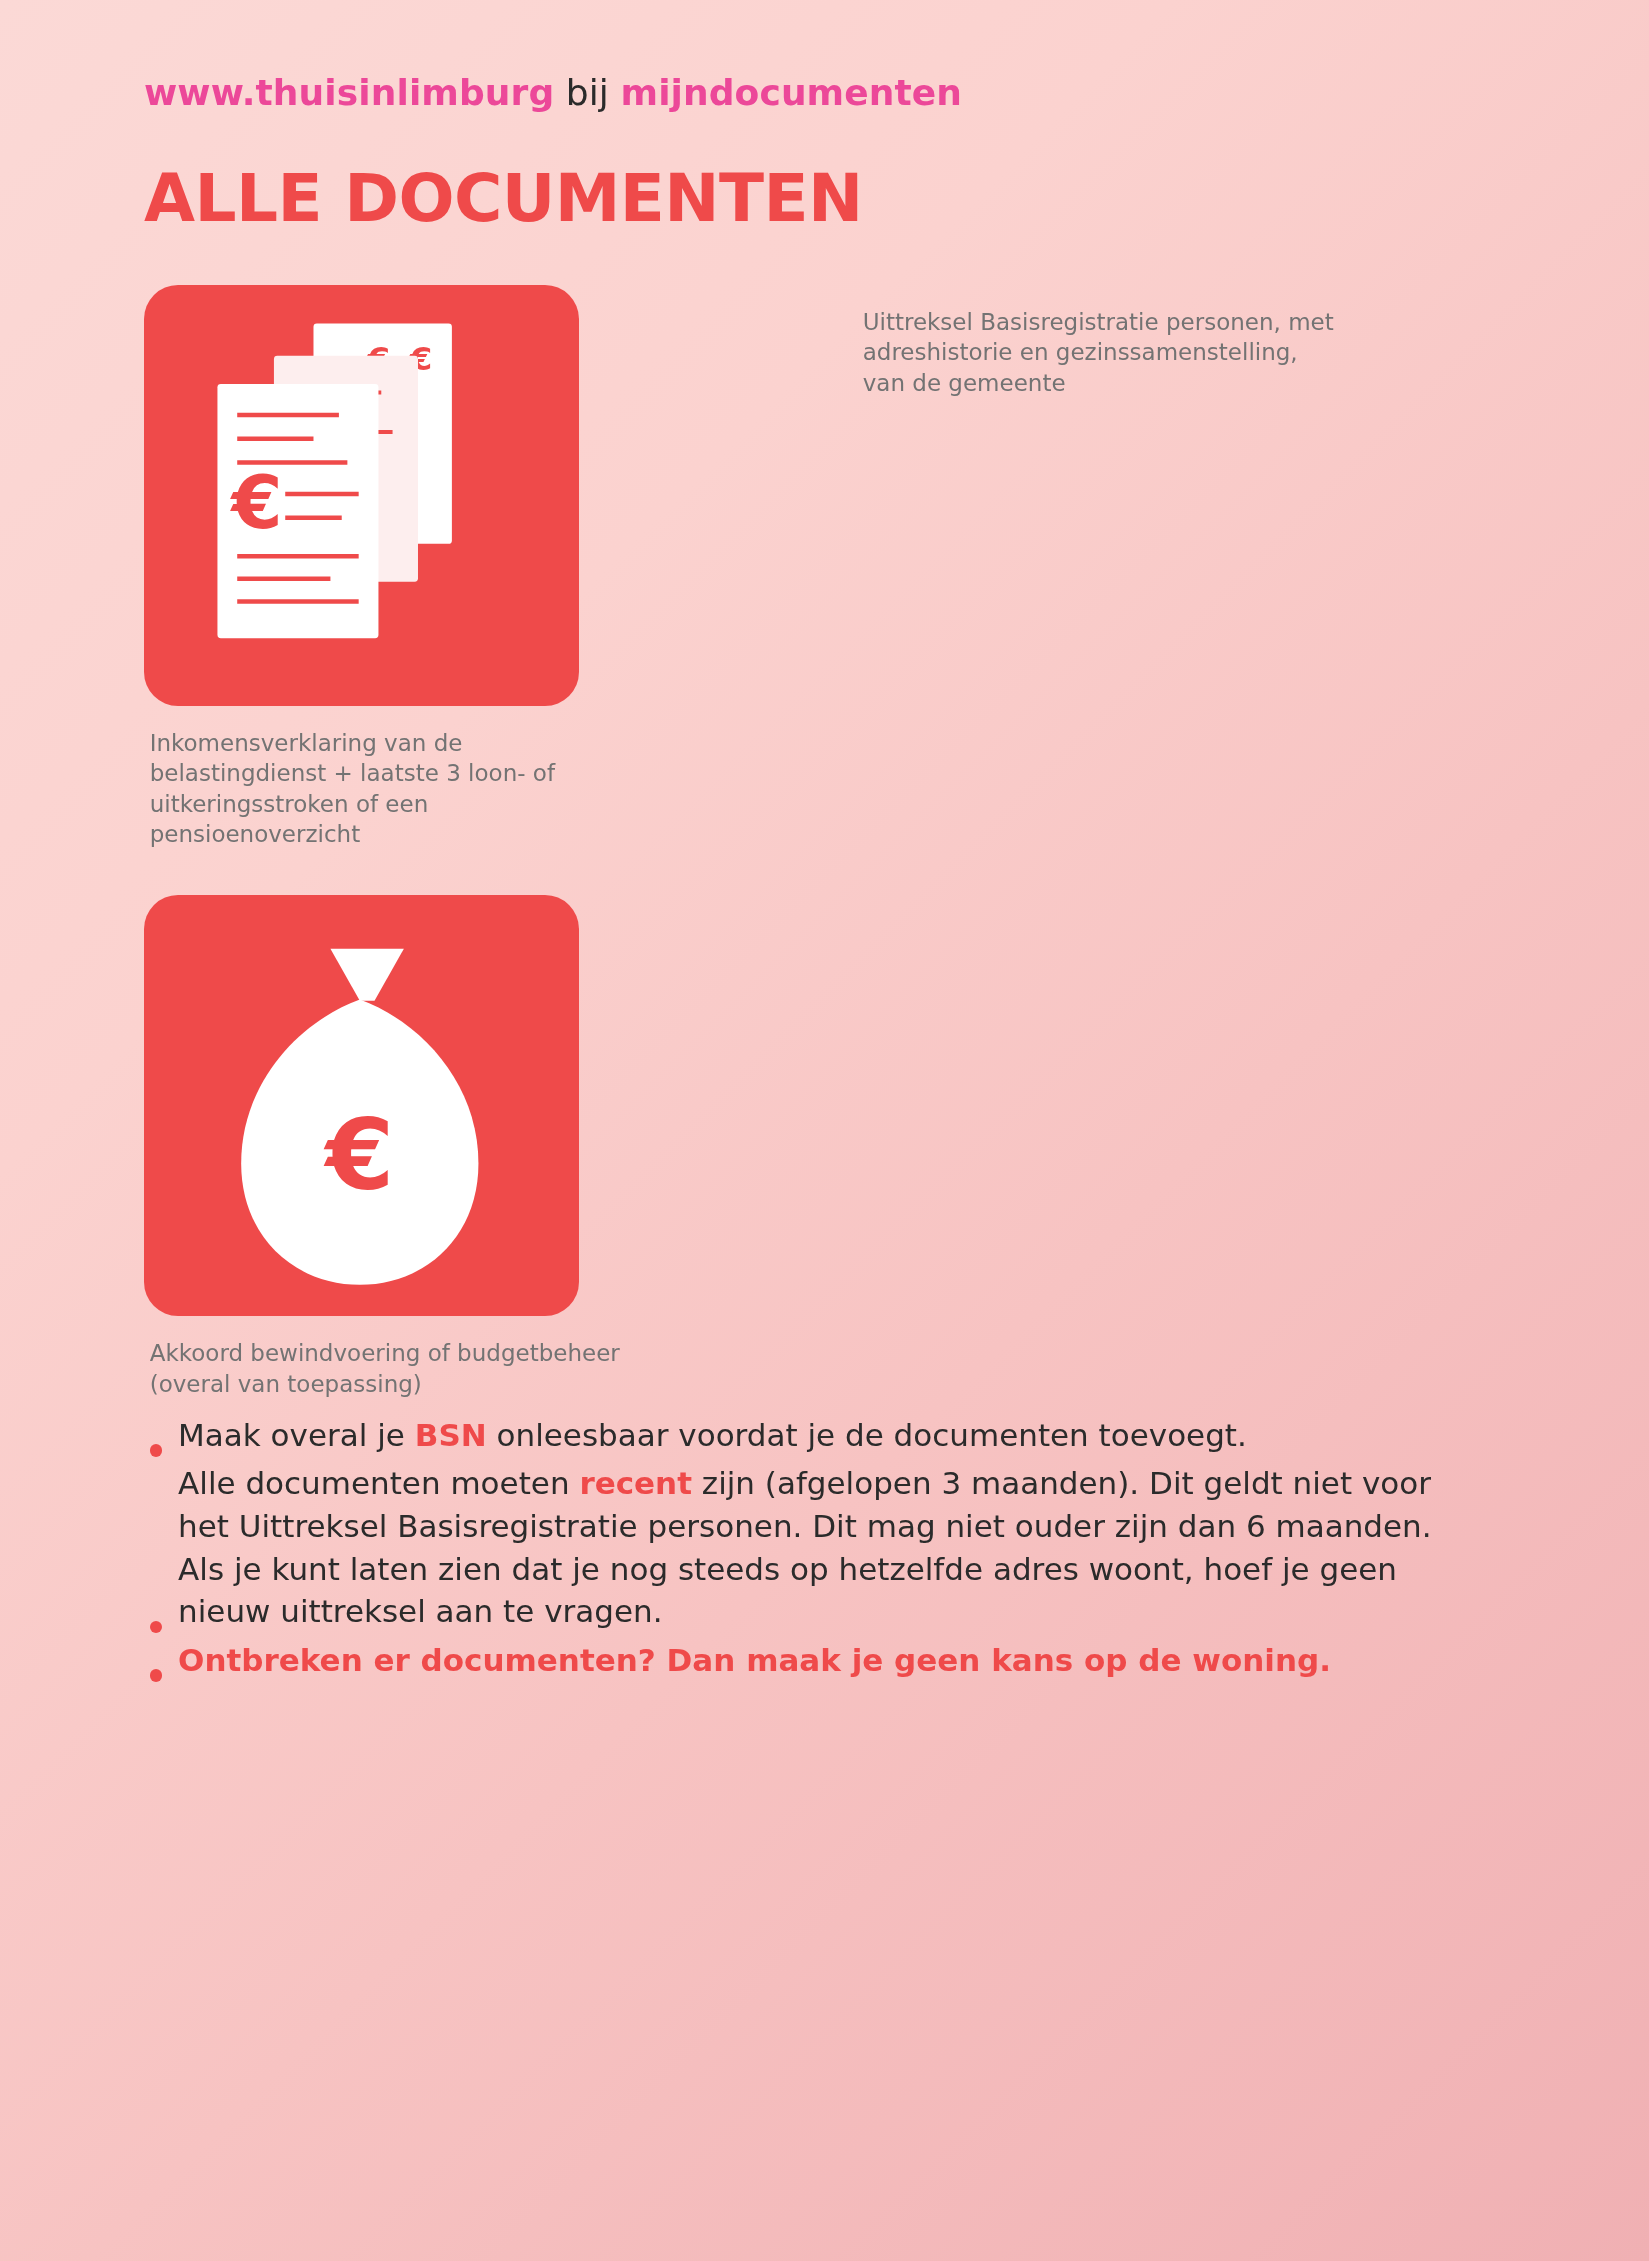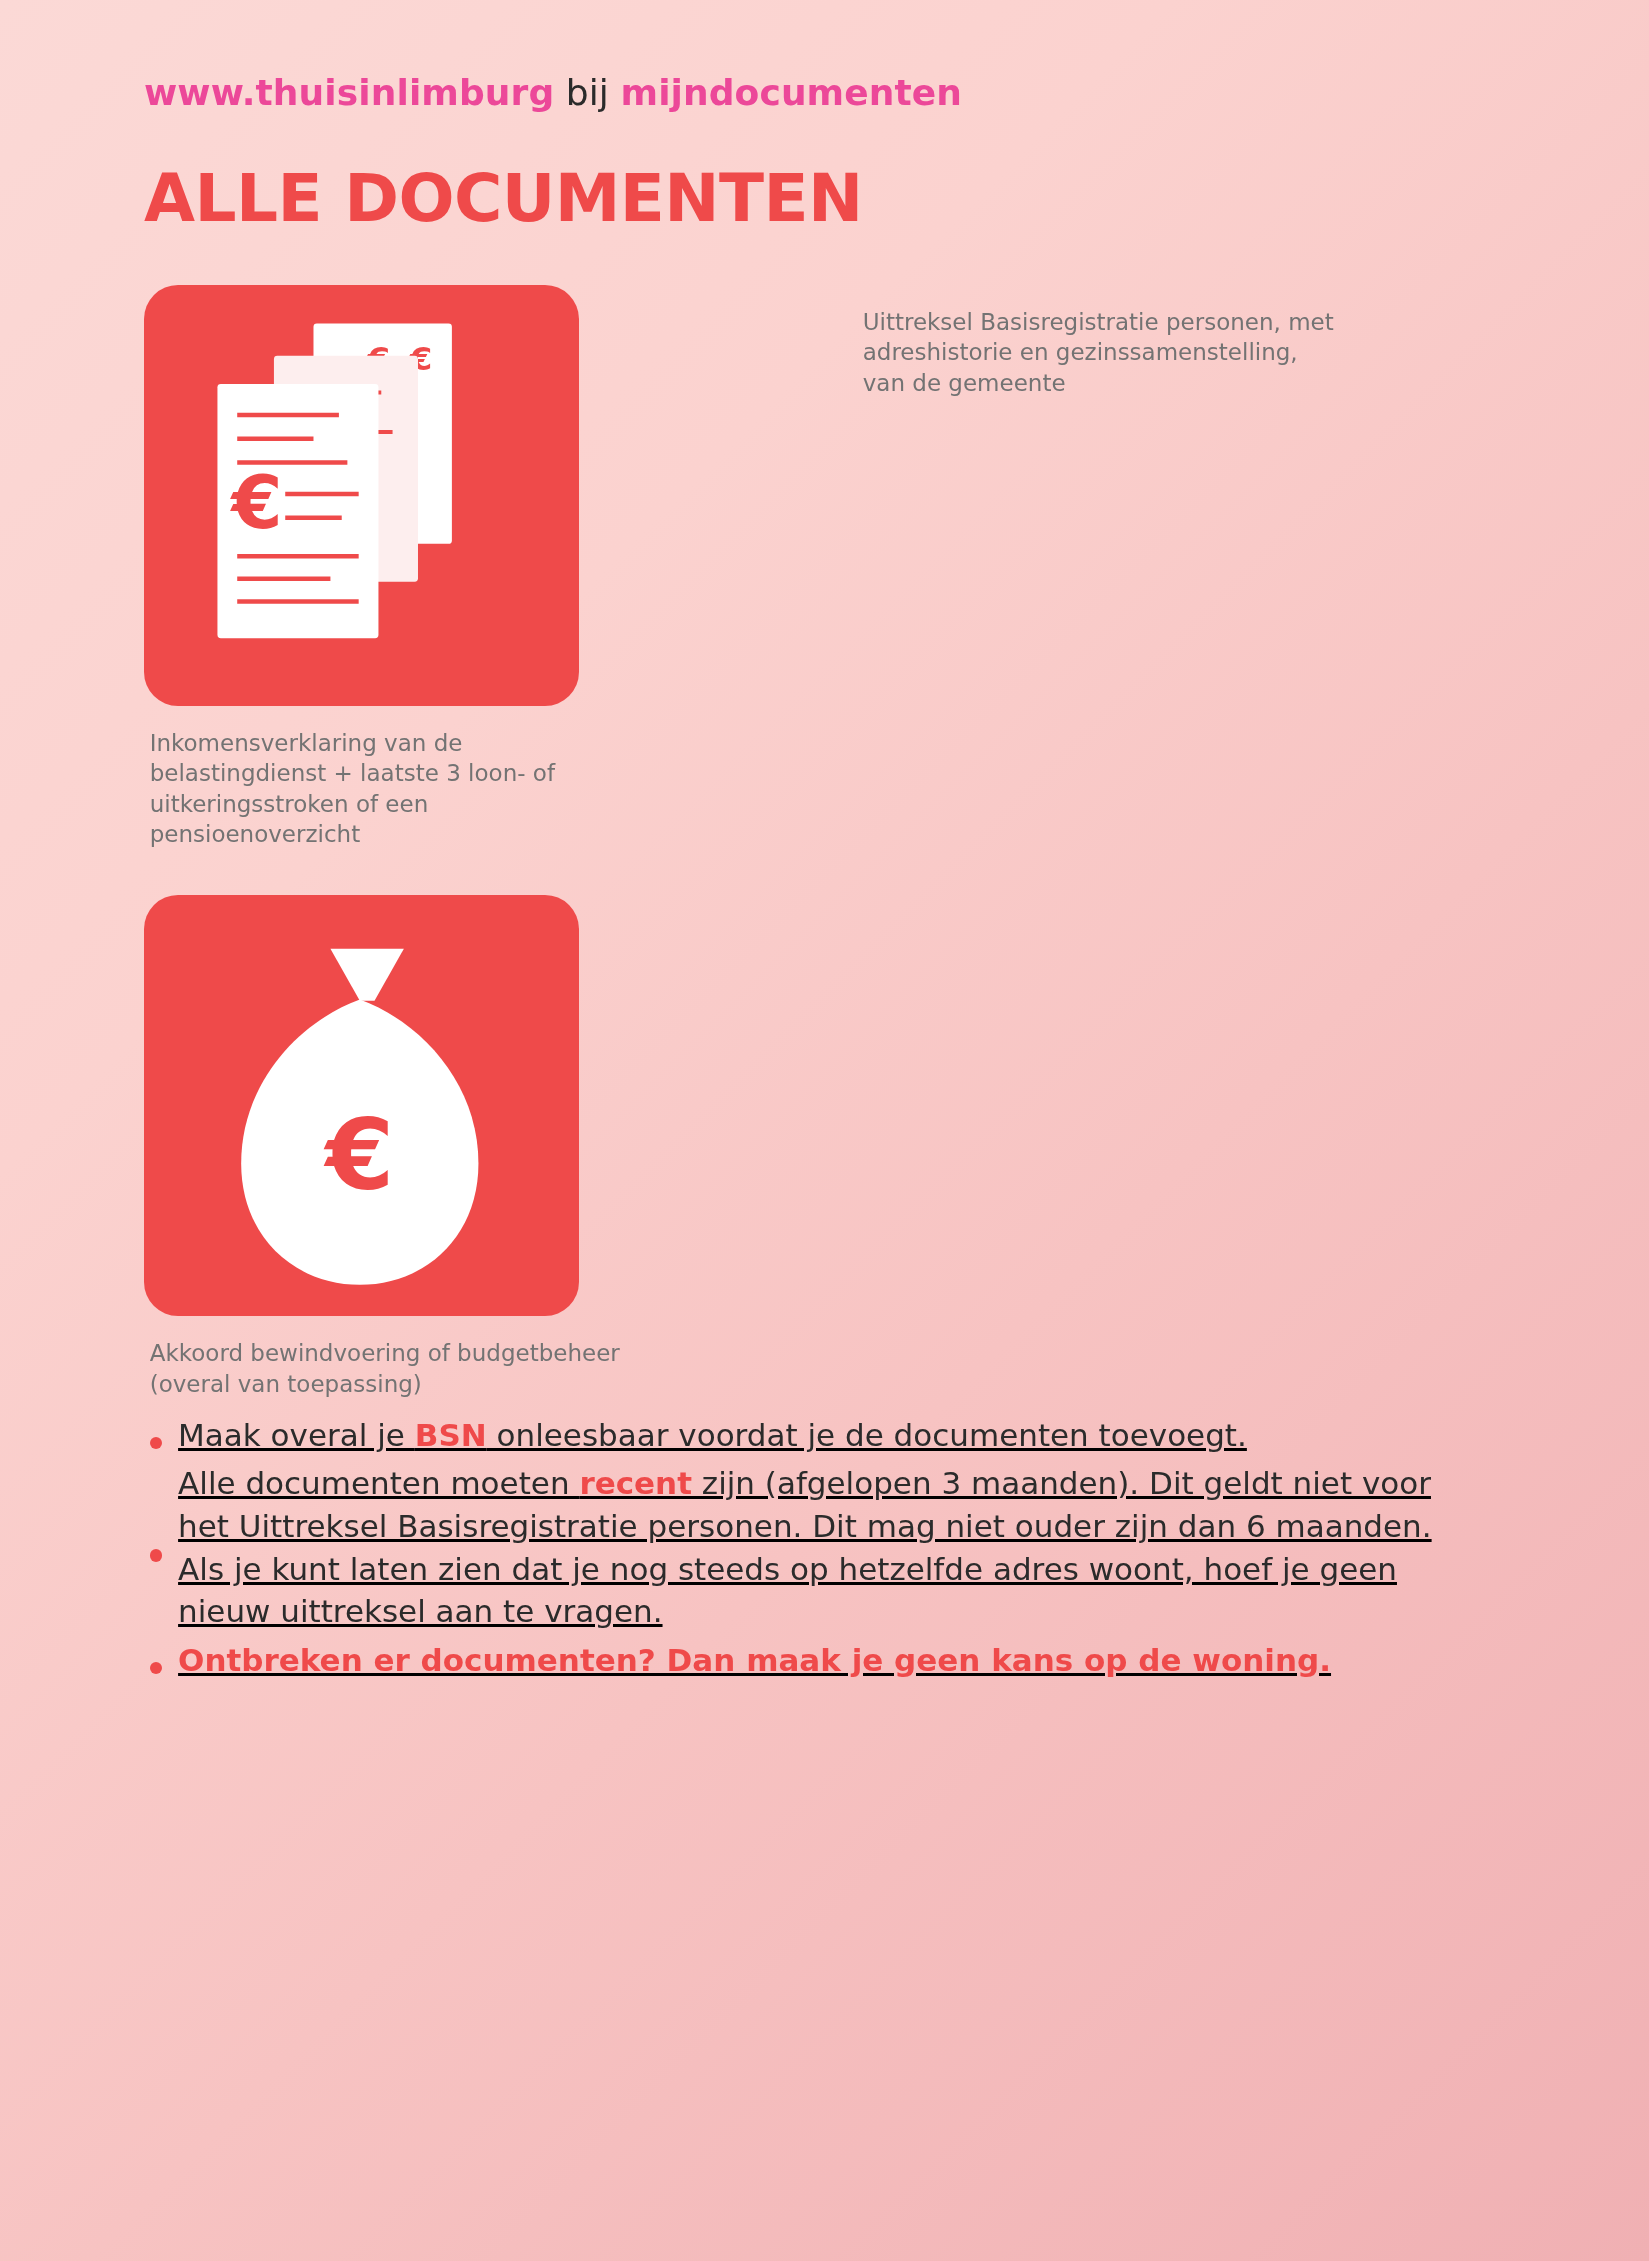--- a/index.html
+++ b/index.html
@@ -73,23 +73,22 @@
     font-weight: bold;
     font-size: 57px;
     letter-spacing: -0.3px;
   }
   .bullets {
     margin-top: 14.7px;
     padding-left: 5.7px;
   }
   .bullet {
     display: flex;
-    align-items: center;
+    align-items: flex-end;
     margin-bottom: 5.7px;
-    text-decoration: underline;
   }
   .dot {
     flex: 0 0 auto;
     width: 12.4px;
     height: 12.4px;
     border-radius: 50%;
     background: #ef4a4a;
     margin: 15.3px 16px 0 0;
   }
   .btext {

